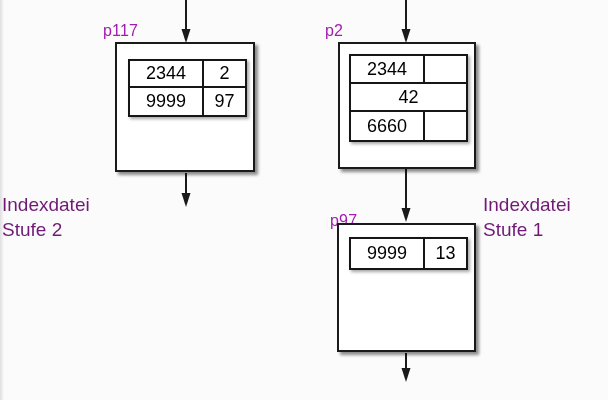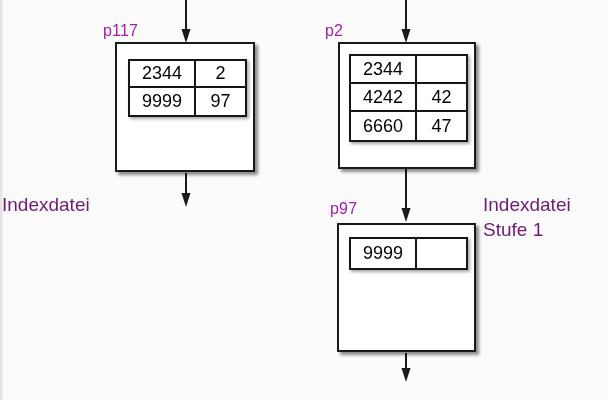--- a/index.html
+++ b/index.html
@@ -59,21 +59,21 @@
   .row:last-child { border-bottom: none; }
   .cell {
     display: flex;
     align-items: center;
     justify-content: center;
     box-sizing: border-box;
     font-size: 18px;
     color: #000;
   }
   .cell.key {
-    width: 66px;
+    width: 74px;
     border-right: 2px solid #161616;
   }
   .cell.val { flex: 1; }
   .caption {
     position: absolute;
     width: 124px;
     text-align: left;
     font-size: 19px;
     line-height: 25px;
     color: #701a75;
@@ -123,40 +123,40 @@
     </div>
   </div>
 
   <div class="node-label" style="left:325px; top:22px;">p2</div>
   <div class="box" style="left:338px; top:42px; width:138px; height:127px;">
     <div class="tbl" style="left:9px; top:10px; width:119px; --rh:28px;">
       <div class="row">
         <span class="cell key">2344</span>
       </div>
       <div class="row">
-        <span class="cell key">4242</span>
         <span class="cell val">42</span>
       </div>
       <div class="row">
         <span class="cell key">6660</span>
-        <span class="cell val">47</span>
       </div>
     </div>
   </div>
 
-  <div class="node-label" style="left:330px; top:200px;">p97</div>
+  <div class="node-label" style="left:330px; top:212px;">p97</div>
   <div class="box" style="left:337px; top:223px; width:139px; height:129px;">
     <div class="tbl" style="left:10px; top:12px; width:119px; --rh:29px;">
       <div class="row">
         <span class="cell key">9999</span>
+        <span class="cell val">13</span>
       </div>
     </div>
   </div>
 
   <div class="caption" style="left:2px; top:192px;">
     <div>Indexdatei</div>
+    <div>Stufe 2</div>
   </div>
   <div class="caption" style="left:483px; top:192px;">
     <div>Indexdatei</div>
     <div>Stufe 1</div>
   </div>
 
 </div>
 
 </body></html>

